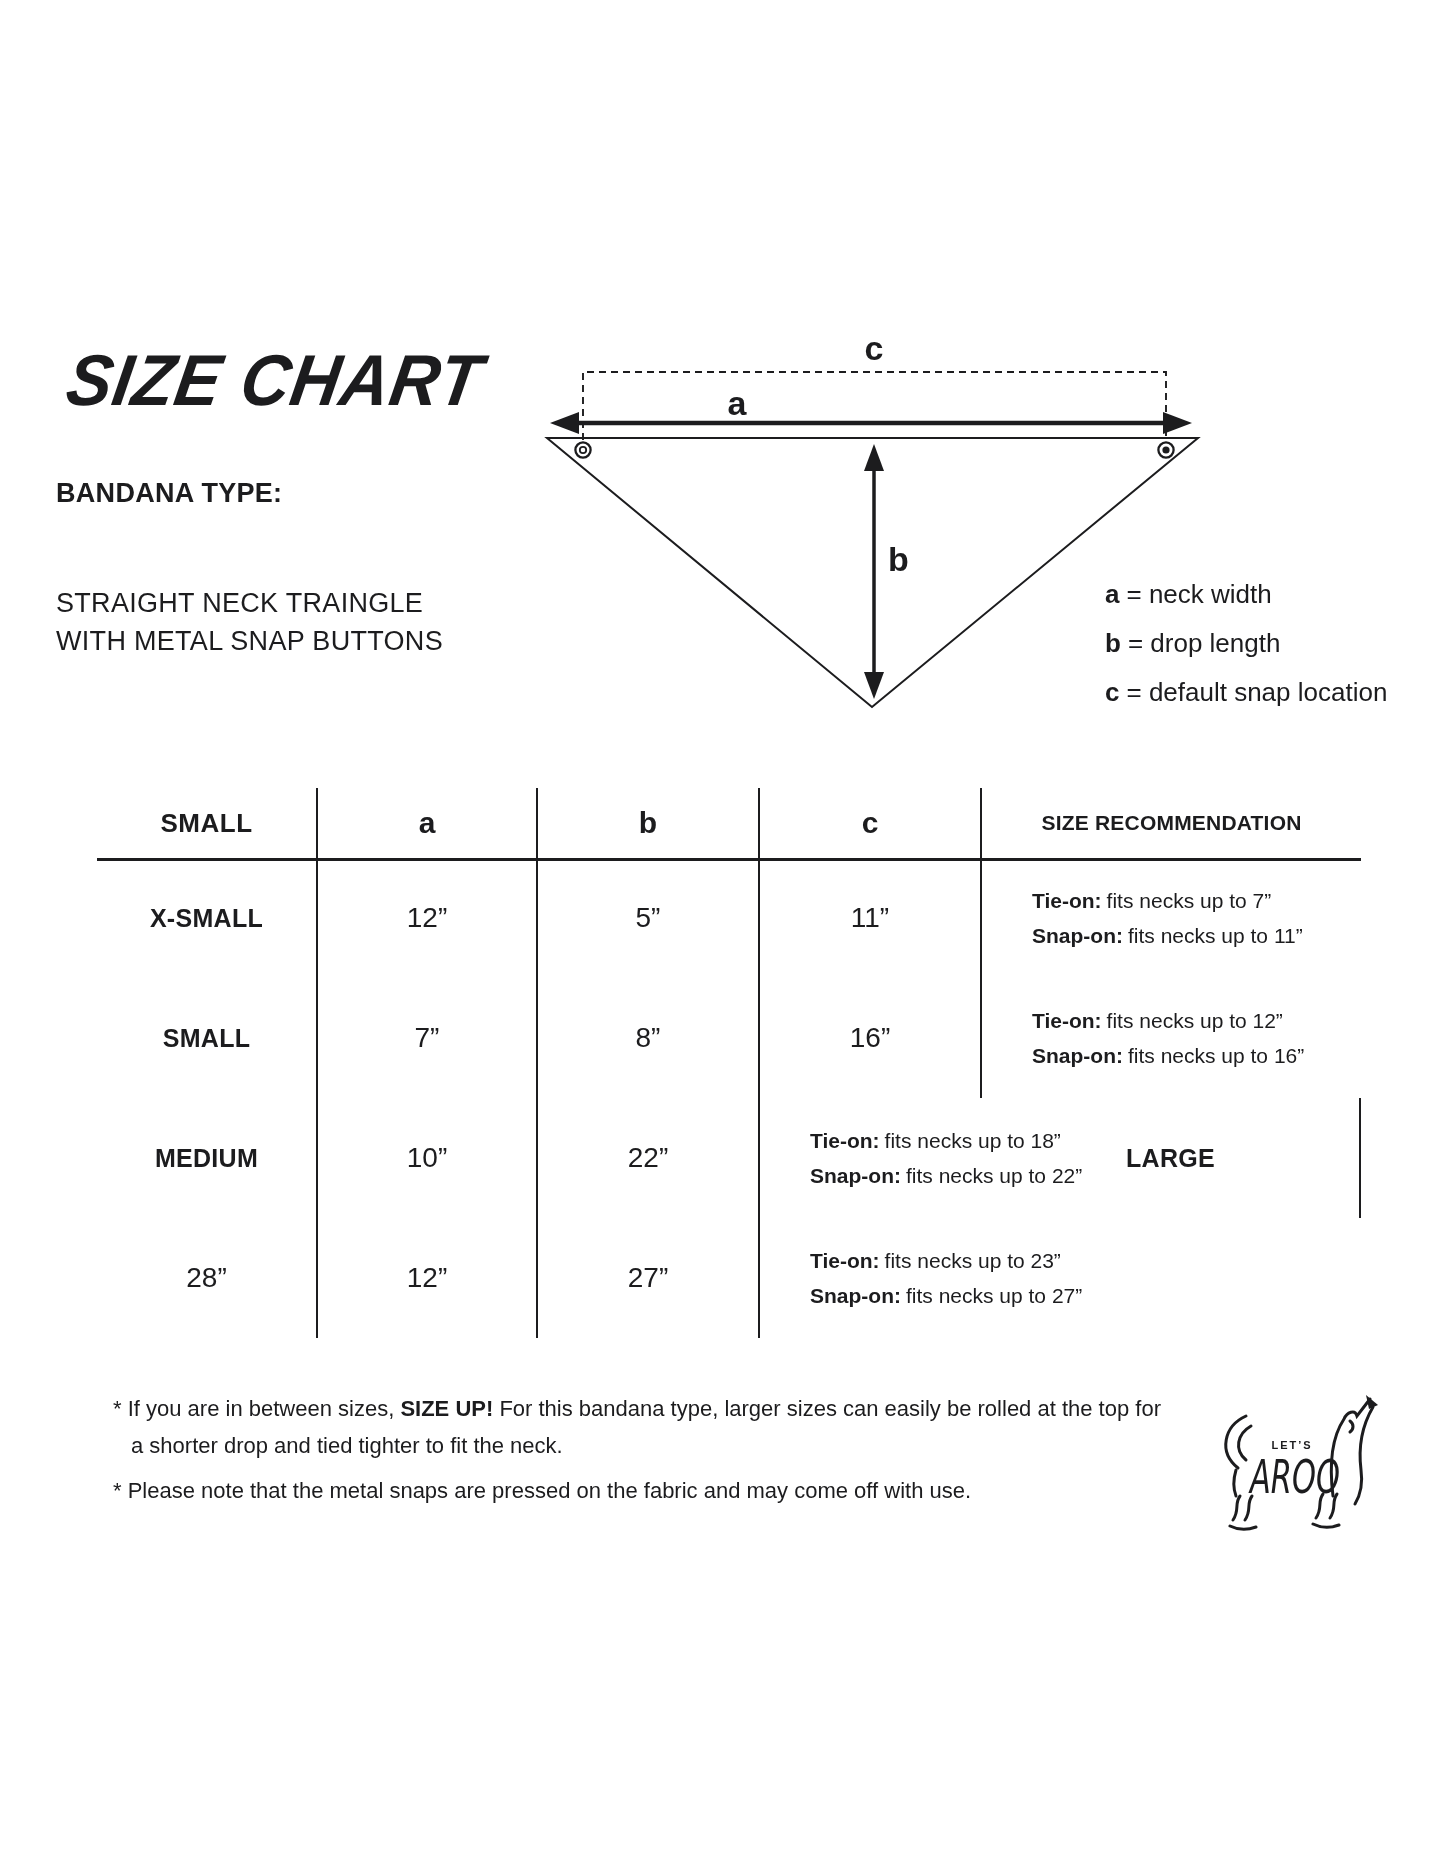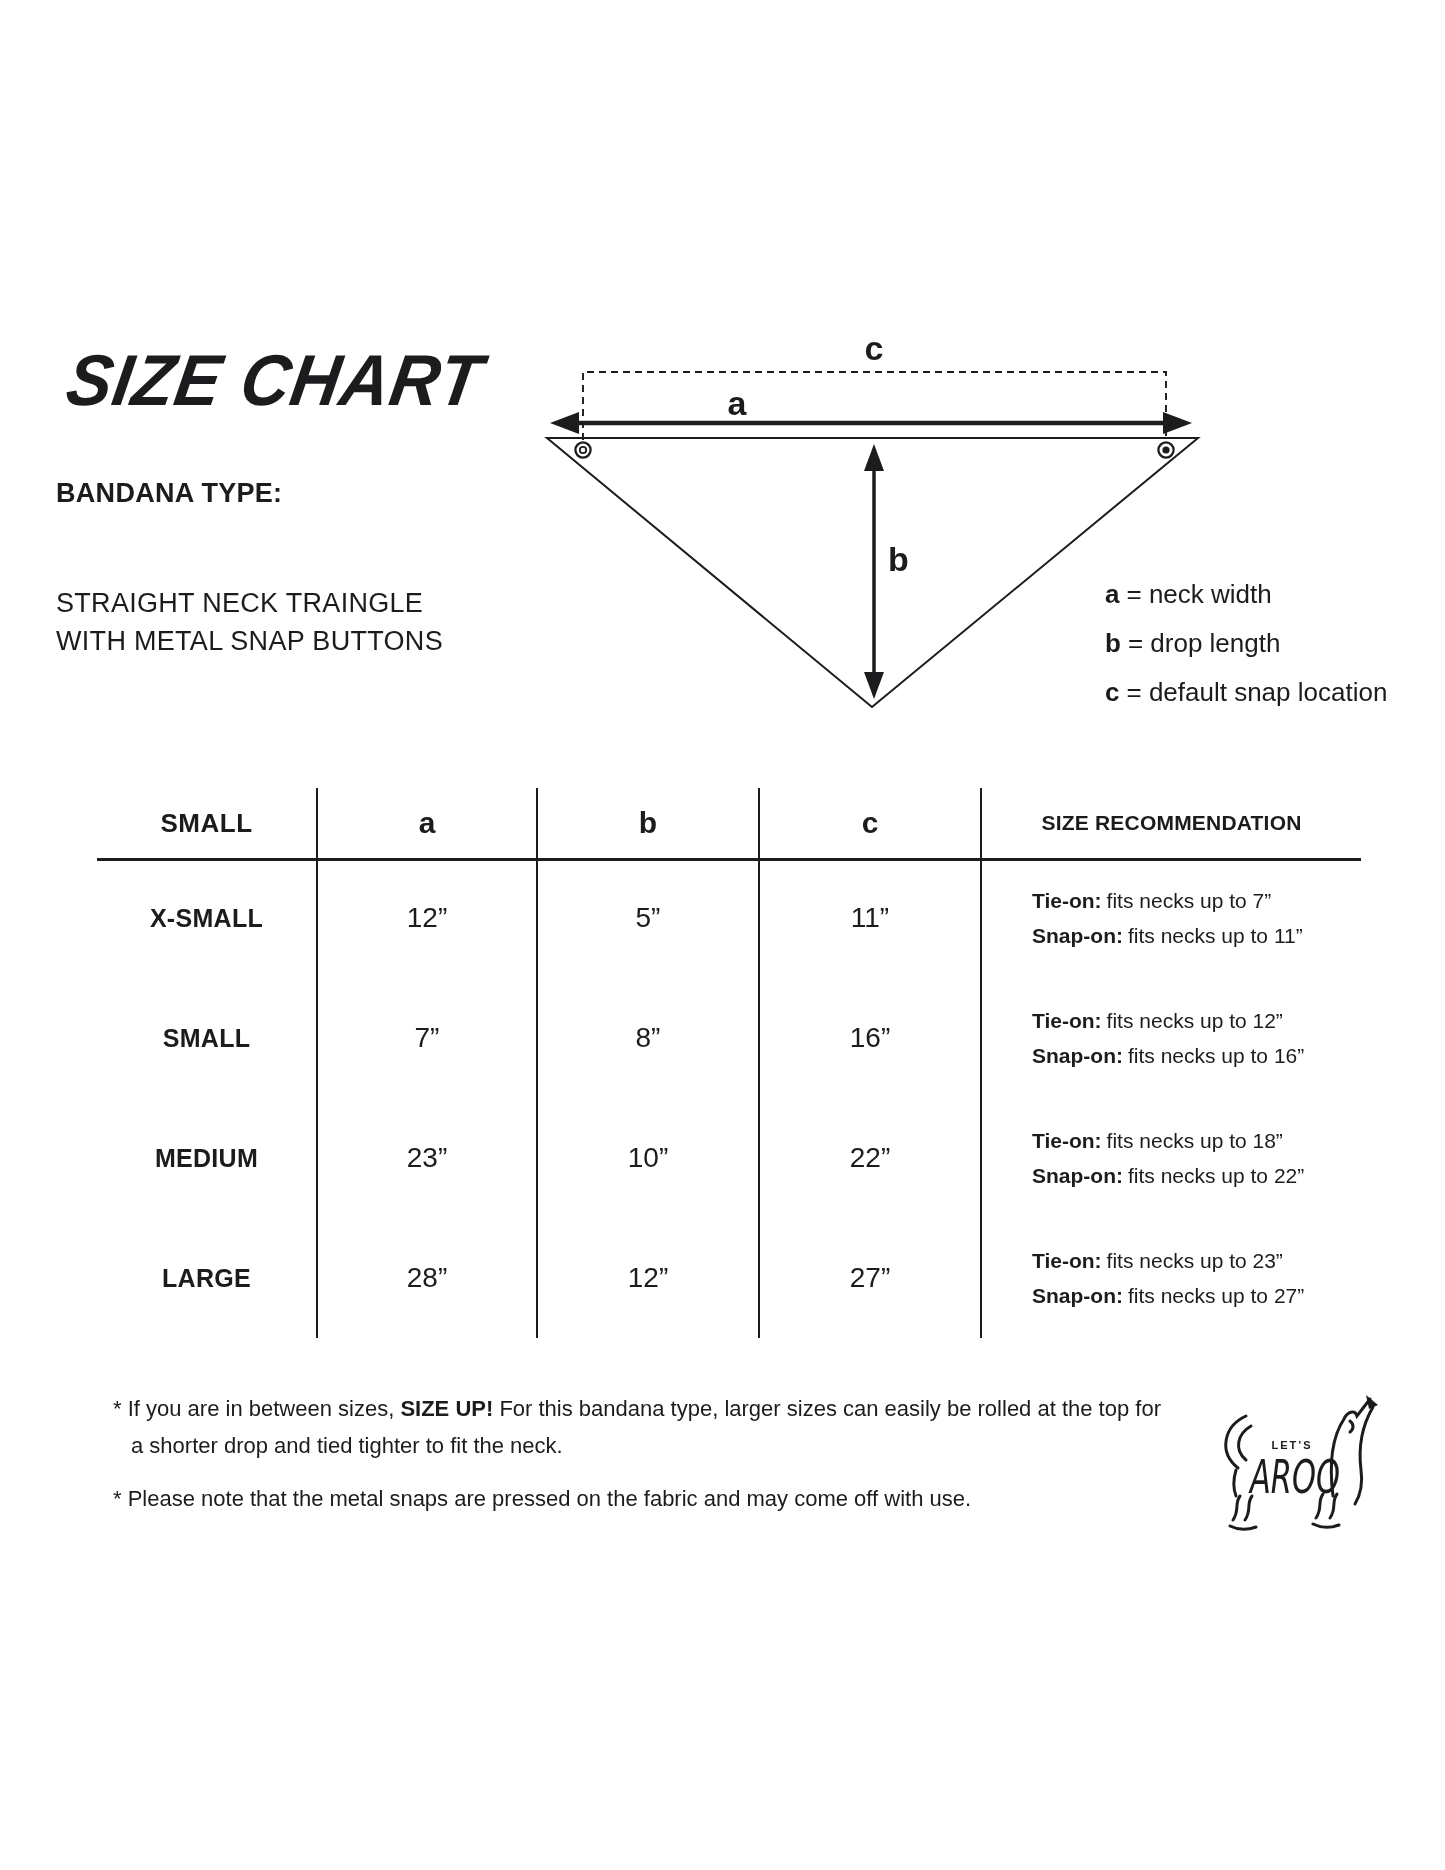--- a/index.html
+++ b/index.html
@@ -55,21 +55,21 @@
   }
   .rec-label { font-weight:bold; margin-right:5px; }
   .header-divider {
     position:absolute; left:0; top:70px; width:1264px; height:3px;
     background:#1c1c1e;
   }
 
   
   .footnotes { left:113px; top:1390px; font-size:22px; line-height:37px; }
   .fn-line2 { padding-left:18px; }
-  .fn-note2 { margin-top:16px; }
+  .fn-note2 { margin-top:8px; }
   .fn-bold { font-weight:bold; }
 
   
   .logo { left:1216px; top:1392px; }
   .logo text { fill:#1c1c1e; }
   .logo .lets { font-family:"Liberation Sans","DejaVu Sans",sans-serif; font-size:11px; font-weight:bold; letter-spacing:2px; }
   .logo .aroo { font-family:"DejaVu Sans","Liberation Sans",sans-serif; font-size:46px; font-style:italic; }
 </style>
 </head>
 <body>
@@ -145,21 +145,20 @@
     <div class="cell vline td-size">SMALL</div>
     <div class="cell vline td-val">7”</div>
     <div class="cell vline td-val">8”</div>
     <div class="cell vline td-val">16”</div>
     <div class="td-rec">
       <div><span class="rec-label">Tie-on:</span><span>fits necks up to 12”</span></div>
       <div><span class="rec-label">Snap-on:</span><span>fits necks up to 16”</span></div>
     </div>
 
     <div class="cell vline td-size">MEDIUM</div>
-    <div class="cell vline td-val">23”</div>
     <div class="cell vline td-val">10”</div>
     <div class="cell vline td-val">22”</div>
     <div class="td-rec">
       <div><span class="rec-label">Tie-on:</span><span>fits necks up to 18”</span></div>
       <div><span class="rec-label">Snap-on:</span><span>fits necks up to 22”</span></div>
     </div>
 
     <div class="cell vline td-size">LARGE</div>
     <div class="cell vline td-val">28”</div>
     <div class="cell vline td-val">12”</div>

